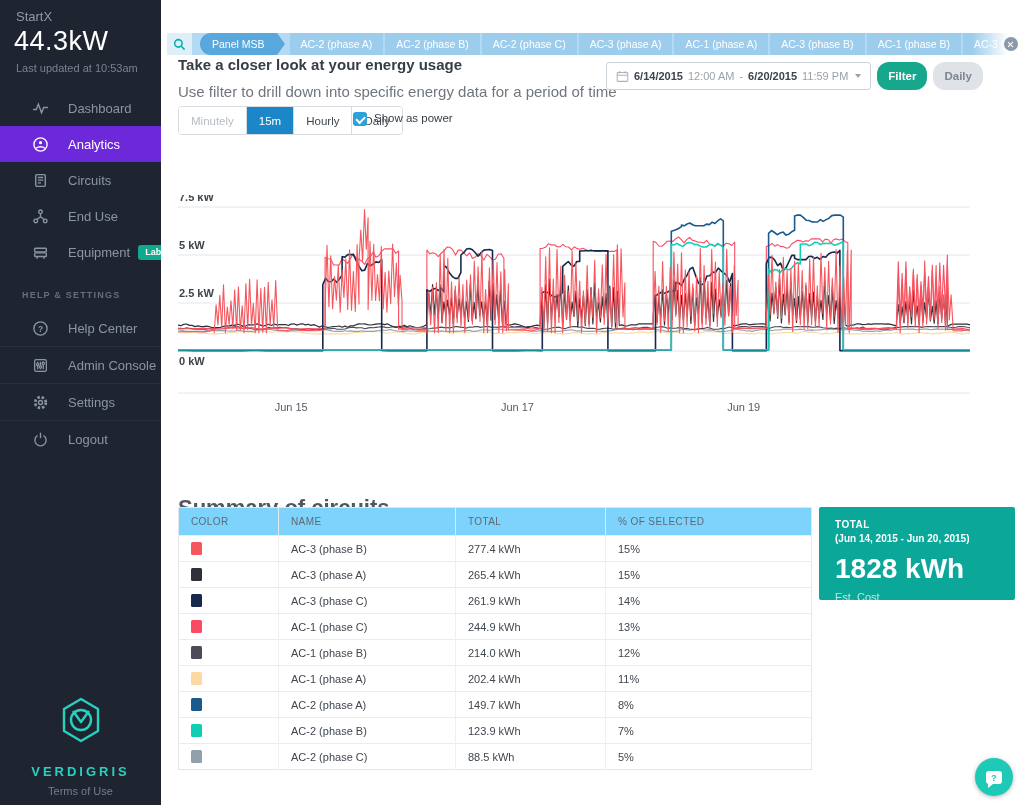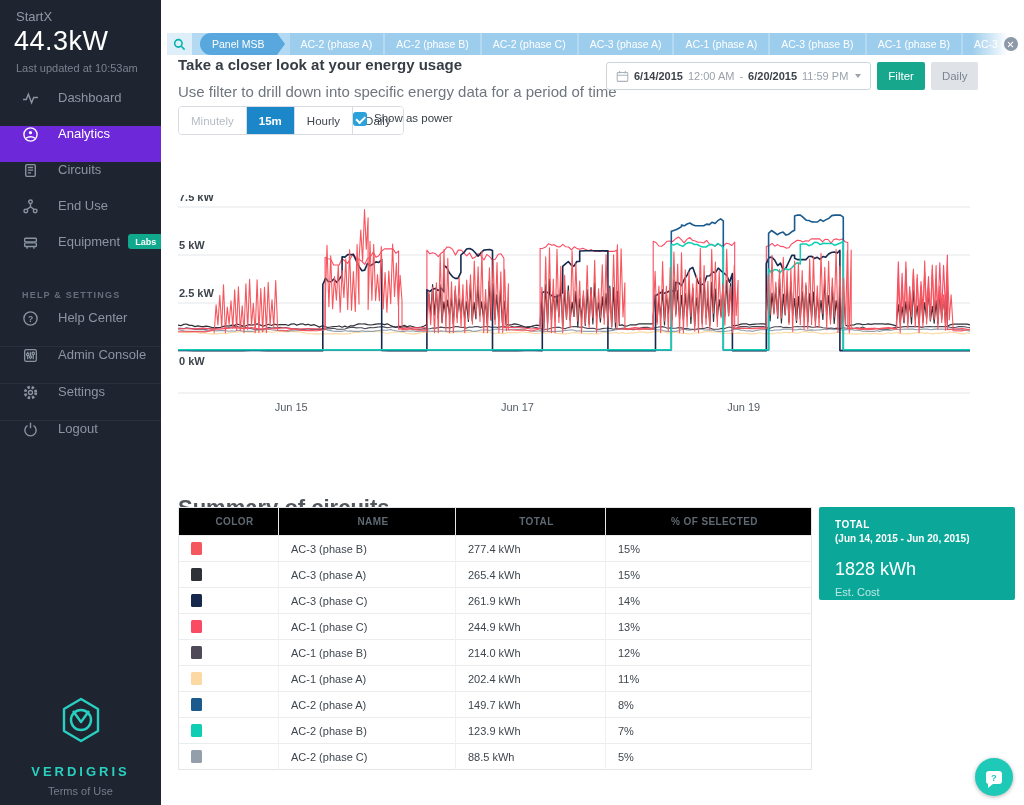--- a/index.html
+++ b/index.html
@@ -4,21 +4,21 @@
 <style>
   html,body{margin:0;padding:0}
   body{width:1024px;height:805px;position:relative;overflow:hidden;background:#fff;
        font-family:"Liberation Sans",sans-serif;-webkit-font-smoothing:antialiased}
   
   .sidebar{position:absolute;left:0;top:0;width:161px;height:805px;background:#1f2530;color:#8b95a2}
   .brand{padding:9px 0 0 16px;font-size:13px;color:#9099a6}
   .kw{padding:2px 0 0 14px;font-size:27px;font-weight:300;color:#fff;letter-spacing:.5px}
   .updated{padding:5px 0 0 16px;font-size:11px;color:#79828e}
   #nav{margin-top:16px}
-  .nav-item{display:flex;align-items:flex-start;height:36px;padding-left:22px;font-size:13px;color:#8b95a2;cursor:pointer}
+  .nav-item{display:flex;align-items:center;height:36px;padding-left:32px;font-size:13px;color:#8b95a2;cursor:pointer}
   .nav-item.active{background:#6d28d9;color:#fff}
   .nav-ic{width:17px;height:17px;margin-right:19px;display:inline-flex;flex:none}
   .nav-ic svg{width:17px;height:17px}
   .labs{background:#10a98e;color:#fff;font-size:9px;font-weight:bold;padding:2.5px 7px;border-radius:3px;margin-left:8px}
   .section-label{margin:20px 0 0 22px;font-size:9px;font-weight:bold;letter-spacing:1.2px;color:#656f7b}
   #nav2{margin-top:10px}
   #nav2 .nav-item:not(:first-child){border-top:1px solid #29303b}
   .logo-wrap{position:absolute;bottom:8px;left:0;right:0;text-align:center}
   .logo-text{color:#28d0c0;font-size:13px;font-weight:bold;letter-spacing:3px;margin-top:17px}
   .terms{color:#747e8a;font-size:11px;margin-top:6px;cursor:pointer}
@@ -43,50 +43,50 @@
   .x-icon::before,.x-icon::after{content:"";position:absolute;left:3.3px;top:.5px;width:1.4px;height:7px;background:#fff}
   .x-icon::before{transform:rotate(45deg)}.x-icon::after{transform:rotate(-45deg)}
   
   .heading{position:absolute;left:17px;top:56px;margin:0;font-size:15px;font-weight:bold;color:#363d45}
   .sub{position:absolute;left:17px;top:83px;font-size:15px;color:#6f767e}
   .range-row{position:absolute;left:445px;top:62px;display:flex;gap:6px;align-items:center}
   .datebox{height:26px;border:1px solid #ccd3d9;border-radius:3px;background:#fff;display:flex;align-items:center;
            gap:5px;padding:0 9px;font-size:11px;color:#99a2ab;cursor:pointer}
   .datebox b{color:#3c434b}
   .dcaret{width:0;height:0;border-left:3.5px solid transparent;border-right:3.5px solid transparent;border-top:4.5px solid #9aa3ac;margin-left:2px}
-  .btn{height:28px;border:none;border-radius:2px;font-size:11.5px;font-weight:400;padding:0 11px;font-family:inherit;cursor:pointer}
+  .btn{height:28px;border:none;border-radius:12px;font-size:11.5px;font-weight:700;padding:0 11px;font-family:inherit;cursor:pointer}
   .btn-filter{background:#17a78c;color:#fff}
   .btn-export{background:#dfe3e7;color:#7c8690}
   .intervals{position:absolute;left:17px;top:106px;display:flex;border:1px solid #d8dce0;border-radius:4px;overflow:hidden;background:#fff}
   .iv-btn{height:27px;padding:0 12px;border:none;background:#fff;font-size:11.5px;color:#3f4650;font-family:inherit;
           border-left:1px solid #d8dce0;cursor:pointer}
   .iv-btn:first-child{border-left:none;color:#b5bcc4}
-  .iv-btn.active{background:#1b87c9;color:#fff;font-weight:700}
+  .iv-btn.active{background:#1b87c9;color:#fff;font-weight:400}
   .power-check{position:absolute;left:192px;top:112px;display:flex;align-items:flex-start;gap:7px;font-size:11.5px;color:#363d45;cursor:pointer}
   .cb{width:14px;height:14px;border-radius:3px;background:#2ba2da;display:inline-flex;align-items:flex-start;justify-content:center}
   .check{width:7px;height:3.5px;border-left:2px solid #fff;border-bottom:2px solid #fff;transform:rotate(-45deg);margin-top:3.5px}
   
   .chart{position:absolute;left:17px;top:195px;width:792px;height:230px}
   .chart svg{display:block;font-family:inherit}
   .xlabels{position:absolute;left:0;top:206px;width:792px;height:16px}
   .xlabels span{position:absolute;width:44px;text-align:center;font-size:11px;color:#565d66}
   
   .summary-h{position:absolute;left:17px;top:495px;margin:0;font-size:22px;font-weight:700;color:#52575d}
   .ctable{position:absolute;left:17px;top:507px;width:633px;border-collapse:collapse;font-size:11px;color:#3f464e;
           border:1px solid #e3e7ea;table-layout:fixed}
-  .ctable th{background:#000000;font-size:10px;color:#5f6973;text-align:center;font-weight:bold;letter-spacing:.4px;
+  .ctable th{background:#7dd3fc;font-size:10px;color:#5f6973;text-align:left;font-weight:normal;letter-spacing:.4px;
           height:27px;padding:0 0 0 12px;border-right:1px solid #e3e7ea}
   .ctable td{height:25px;padding:0 0 0 12px;border-top:1px solid #e9edf0;border-right:1px solid #eef1f4;overflow:hidden;white-space:nowrap}
   .ctable th:last-child,.ctable td:last-child{border-right:none}
   .swatch{display:inline-block;width:11px;height:13px;border-radius:1.5px;vertical-align:middle}
   .total-card{position:absolute;left:658px;top:507px;width:196px;height:93px;background:#0ba89a;border-radius:2px;
           color:#fff;padding:12px 16px;box-sizing:border-box;overflow:hidden}
   .tc-title{font-size:10px;font-weight:bold;letter-spacing:.5px}
   .tc-range{font-size:10px;font-weight:bold;margin-top:3px}
-  .tc-value{font-size:18px;font-weight:normal;margin-top:15px}
+  .tc-value{font-size:28px;font-weight:bold;margin-top:9px}
   .tc-el{font-size:11px;opacity:.72;margin-top:6px}
   .tc-ec{font-size:11px;opacity:.72;margin-top:1px}
   
   .fab{position:absolute;right:11px;bottom:9px;width:38px;height:38px;border-radius:50%;background:#1ec9b8;
        box-shadow:0 1px 4px rgba(0,0,0,.3);display:flex;align-items:center;justify-content:center;cursor:pointer}
   .bubble{position:relative;width:16px;height:13px;background:#fff;border-radius:3px;display:flex;align-items:center;
        justify-content:center;font-size:9.5px;font-weight:bold;color:#1ec9b8}
   .bubble::after{content:"";position:absolute;left:2px;bottom:-4px;border-top:4px solid #fff;border-right:5px solid transparent}
 </style>
 </head>

